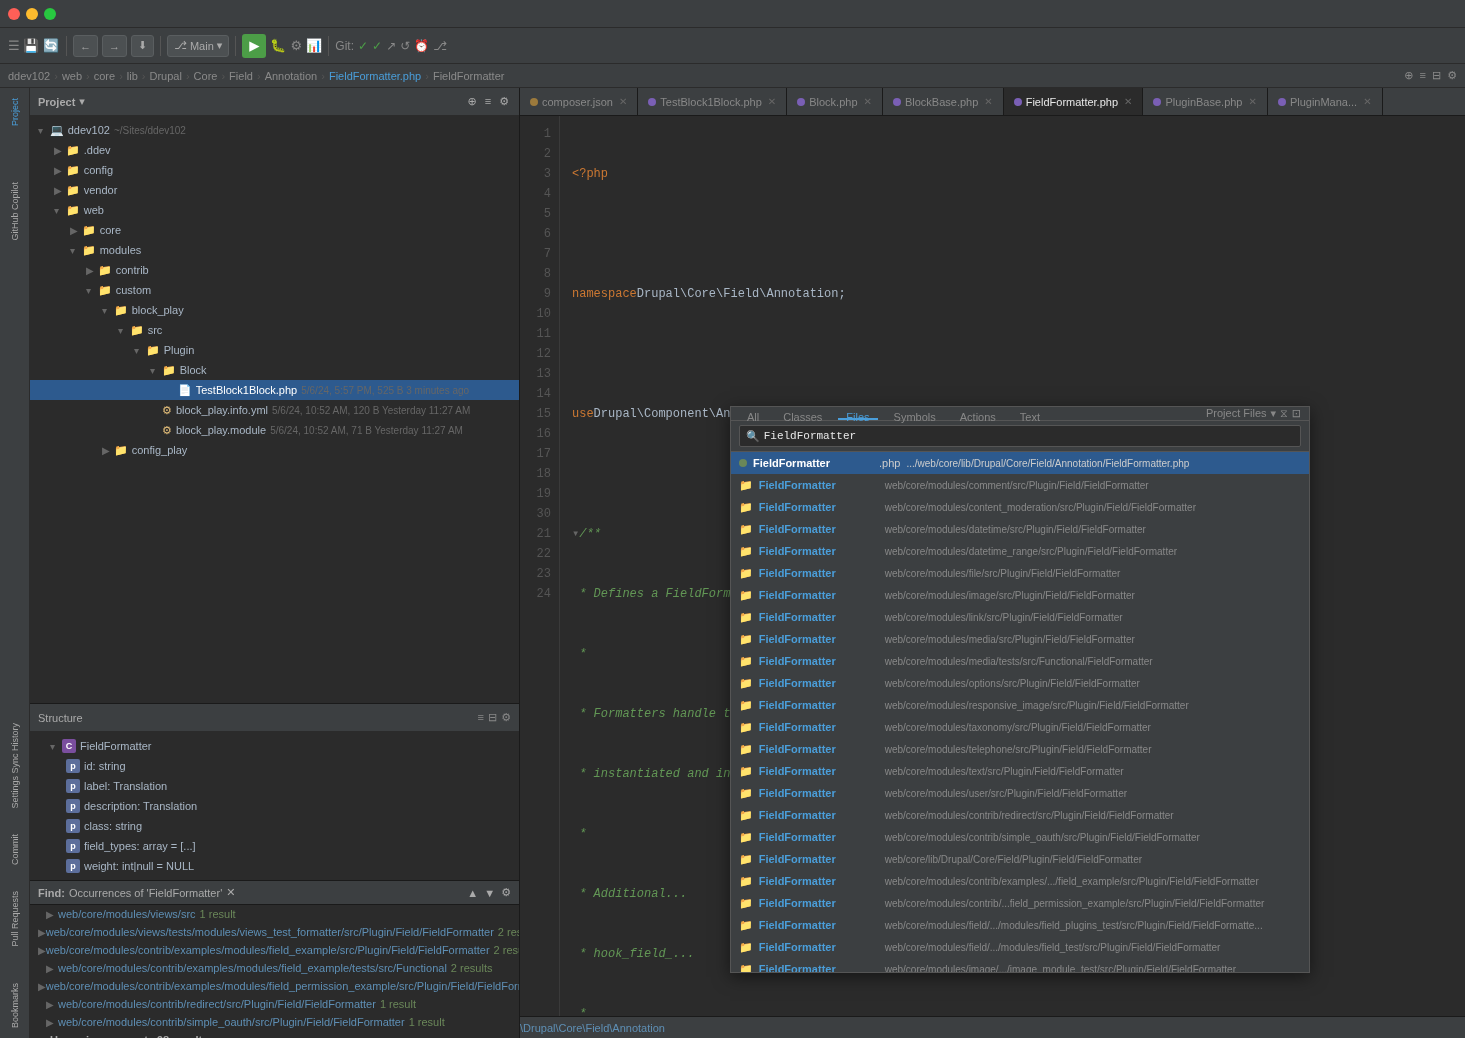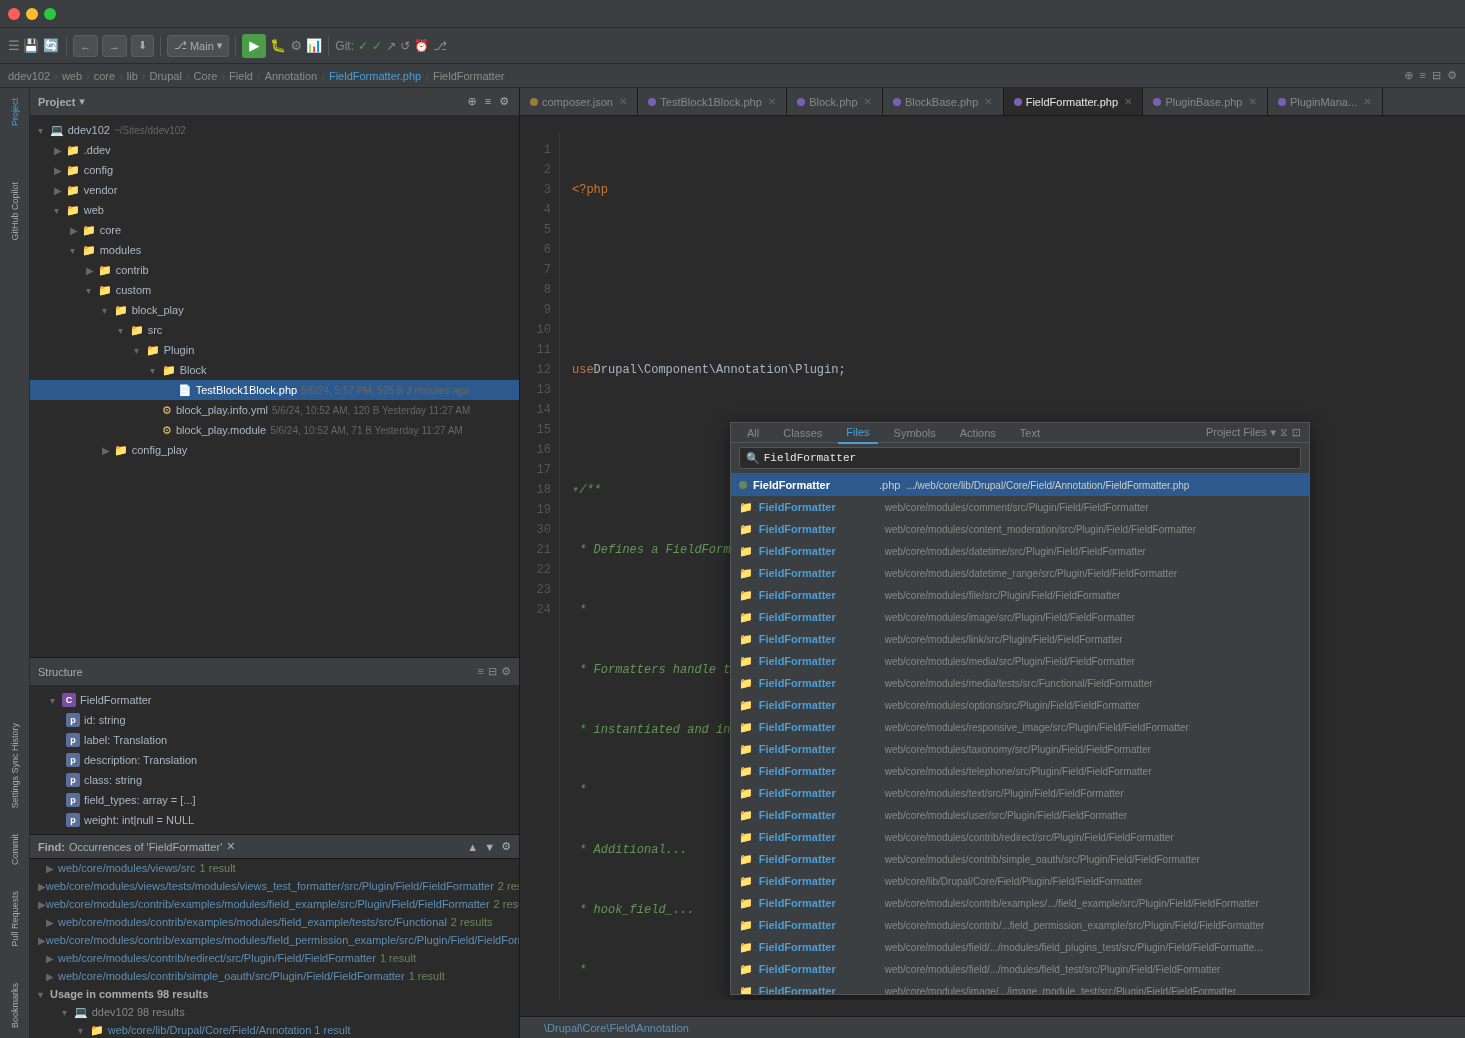--- a/index.html
+++ b/index.html
@@ -50,51 +50,51 @@
     
     .structure-panel { border-top: 1px solid #1a1a1a; }
     .structure-header { background: #3c3f41; height: 28px; display: flex; align-items: center; padding: 0 8px; font-size: 11px; color: #aaa; border-bottom: 1px solid #2b2b2b; }
     .structure-content { background: #2b2b2b; padding: 4px 0; font-size: 11px; }
     .struct-item { display: flex; align-items: center; height: 20px; padding-left: 12px; }
     .struct-badge { display: inline-flex; align-items: center; justify-content: center; width: 14px; height: 14px; border-radius: 2px; font-size: 9px; font-weight: bold; margin-right: 4px; }
     .badge-p { background: #5c6e9b; color: #fff; }
     .badge-class { background: #7a4e9e; color: #fff; }
 
     
-    .find-panel { height: 204px; border-top: 1px solid #1a1a1a; background: #2b2b2b; font-size: 11px; overflow-y: auto; }
+    .find-panel { height: 158px; border-top: 1px solid #1a1a1a; background: #2b2b2b; font-size: 11px; overflow-y: auto; }
     .find-header { background: #3c3f41; height: 24px; display: flex; align-items: center; padding: 0 8px; font-size: 11px; color: #aaa; border-bottom: 1px solid #1a1a1a; }
     .find-item { display: flex; align-items: center; height: 18px; padding-left: 12px; color: #888; white-space: nowrap; }
     .find-item .result-count { color: #6a8759; margin-left: 4px; }
     .find-item .path { color: #5e8fb5; }
 
     
-    .editor-area { flex: 1; background: #2b2b2b; display: flex; flex-direction: column; gap: 16px; }
+    .editor-area { flex: 1; background: #2b2b2b; display: flex; flex-direction: column; }
     .tabs-bar { background: #3c3f41; display: flex; align-items: center; height: 28px; border-bottom: 1px solid #1a1a1a; overflow: hidden; }
     .tab { display: flex; align-items: center; height: 28px; padding: 0 10px; font-size: 11px; border-right: 1px solid #1a1a1a; cursor: pointer; white-space: nowrap; gap: 4px; color: #888; background: #3c3f41; }
     .tab.active { background: #2b2b2b; color: #e8e8e8; }
     .tab-close { color: #666; font-size: 10px; margin-left: 2px; }
     .tab-dot { width: 8px; height: 8px; border-radius: 50%; }
 
     
     .editor-content { flex: 1; overflow: auto; background: #2b2b2b; display: flex; }
     .line-numbers { width: 40px; background: #2b2b2b; color: #555; font-family: 'Courier New', monospace; font-size: 12px; line-height: 20px; padding: 8px 8px 8px 0; text-align: right; user-select: none; border-right: 1px solid #3a3a3a; }
     .code-area { flex: 1; font-family: 'Courier New', monospace; font-size: 12px; line-height: 20px; padding: 8px 12px; color: #a9b7c6; white-space: pre; overflow: hidden; }
     .code-line { height: 20px; display: flex; align-items: center; }
     .kw { color: #cc7832; }
     .ns { color: #a9b7c6; }
     .comment { color: #629755; font-style: italic; }
     .fold-arrow { color: #666; cursor: pointer; }
 
     
-    .status-bar { background: #3c3f41; height: 22px; display: flex; align-items: center; padding: 0 24px; font-size: 11px; color: #888; border-top: 1px solid #1a1a1a; }
+    .status-bar { background: #3c3f41; height: 22px; display: flex; align-items: center; padding: 0 0; font-size: 11px; color: #888; border-top: 1px solid #1a1a1a; }
     .status-path { color: #5e8fb5; }
 
     
     .autocomplete-popup { position: absolute; top: 390px; left: 700px; width: 580px; background: #3c3f41; border: 1px solid #555; box-shadow: 0 4px 16px rgba(0,0,0,0.5); z-index: 100; }
-    .ac-header { display: flex; align-items: center; background: #3c3f41; border-bottom: 1px solid #555; height: 20px; padding: 0 8px; gap: 8px; }
+    .ac-header { display: flex; background: #3c3f41; border-bottom: 1px solid #555; height: 14px; padding: 0 8px; gap: 8px; }
     .ac-tab { padding: 4px 8px; font-size: 11px; color: #888; cursor: pointer; }
     .ac-tab.active { color: #4a9eda; border-bottom: 2px solid #4a9eda; }
     .ac-search { flex: 1; background: #2b2b2b; border: 1px solid #555; border-radius: 2px; height: 22px; padding: 0 6px; font-size: 11px; color: #e8e8e8; display: flex; align-items: center; gap: 4px; }
     .ac-search-text { color: #e8e8e8; font-family: 'Courier New', monospace; }
     .ac-filter { margin-left: auto; display: flex; gap: 4px; font-size: 11px; color: #888; }
     .ac-list { max-height: 520px; overflow-y: auto; }
     .ac-item { display: flex; align-items: center; height: 22px; padding: 0 8px; font-size: 11px; cursor: pointer; gap: 6px; }
     .ac-item.selected { background: #2d5a8e; color: #fff; }
     .ac-item .ac-name { color: #4a9eda; font-weight: bold; min-width: 120px; }
     .ac-item .ac-path { color: #888; font-size: 10px; }
@@ -503,20 +503,21 @@
           <div>19</div>
           <div>30</div>
         <div>21</div>
           <div>22</div>
           <div>23</div>
           <div>24</div>
       </div>
       <div class="code-area">
         <div class="code-line"><span class="kw">&lt;?php</span></div>
         <div class="code-line"></div>
+        <div class="code-line"><span class="kw">namespace</span> <span class="ns">Drupal\Core\Field\Annotation;</span></div>
         <div class="code-line"></div>
         <div class="code-line"><span class="kw">use</span> <span class="ns">Drupal\Component\Annotation\Plugin;</span></div>
         <div class="code-line"></div>
         <div class="code-line" style="display:flex;align-items:center;"><span class="fold-arrow">▾</span><span class="comment">/**</span></div>
         <div class="code-line"><span class="comment">&nbsp;* Defines a FieldFormatter annotation object.</span></div>
         <div class="code-line"><span class="comment">&nbsp;*</span></div>
         <div class="code-line"><span class="comment">&nbsp;* Formatters handle the display of field values. They are typically</span></div>
         <div class="code-line"><span class="comment">&nbsp;* instantiated and invoked by an EntityDisplay object.</span></div>
         <div class="code-line"><span class="comment">&nbsp;*</span></div>
         <div class="code-line"><span class="comment">&nbsp;* Additional...</span></div>

